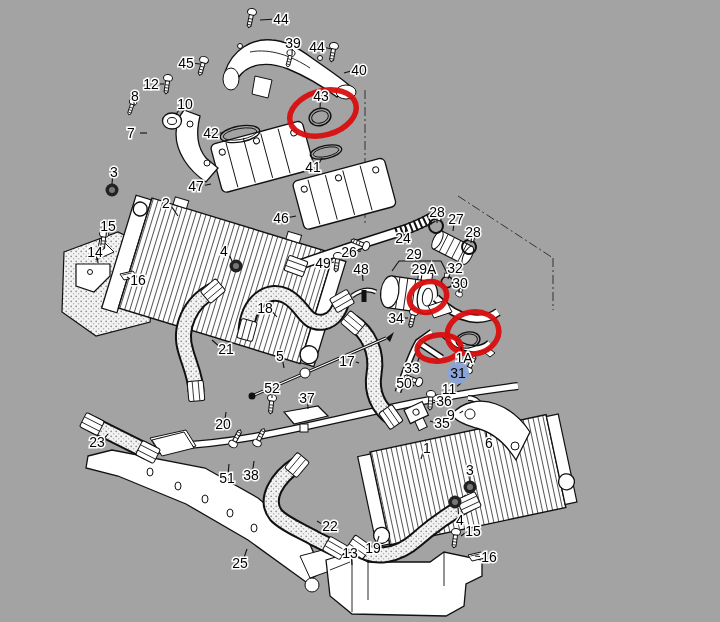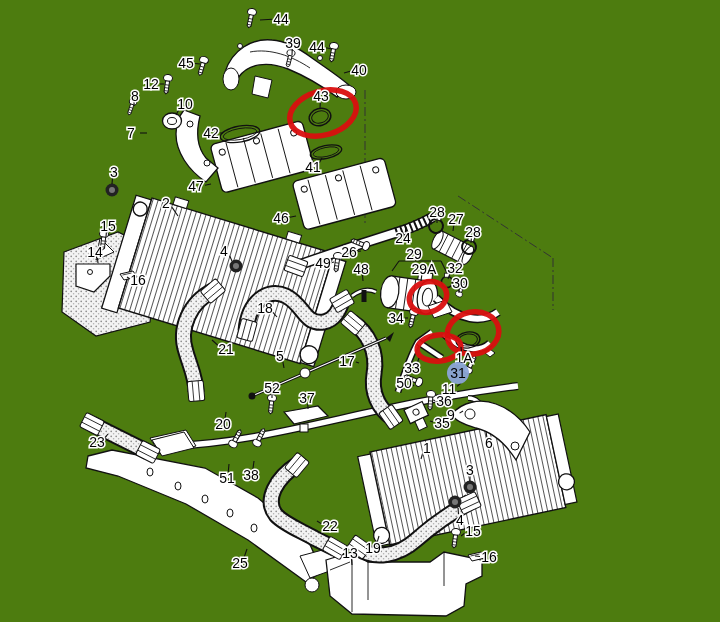--- a/index.html
+++ b/index.html
@@ -1,16 +1,16 @@
 <!DOCTYPE html>
 <html><head>
 <meta charset="utf-8">
 <style>
   html,body{margin:0;padding:0;background:#fff;}
-  .stage{position:relative;width:720px;height:622px;background:#4d7c0f;overflow:hidden;
+  .stage{position:relative;width:720px;height:622px;background:#a3a3a3;overflow:hidden;
          font-family:"Liberation Sans",sans-serif;}
   svg{position:absolute;left:0;top:0;}
   .lbl{font-family:"Liberation Sans",sans-serif;font-size:14px;fill:#000;
        paint-order:stroke;stroke:#fff;stroke-width:3px;}
   .leader{stroke:#111;stroke-width:1.1;}
 </style>
 </head>
 <body>
 
 <div class="stage">

